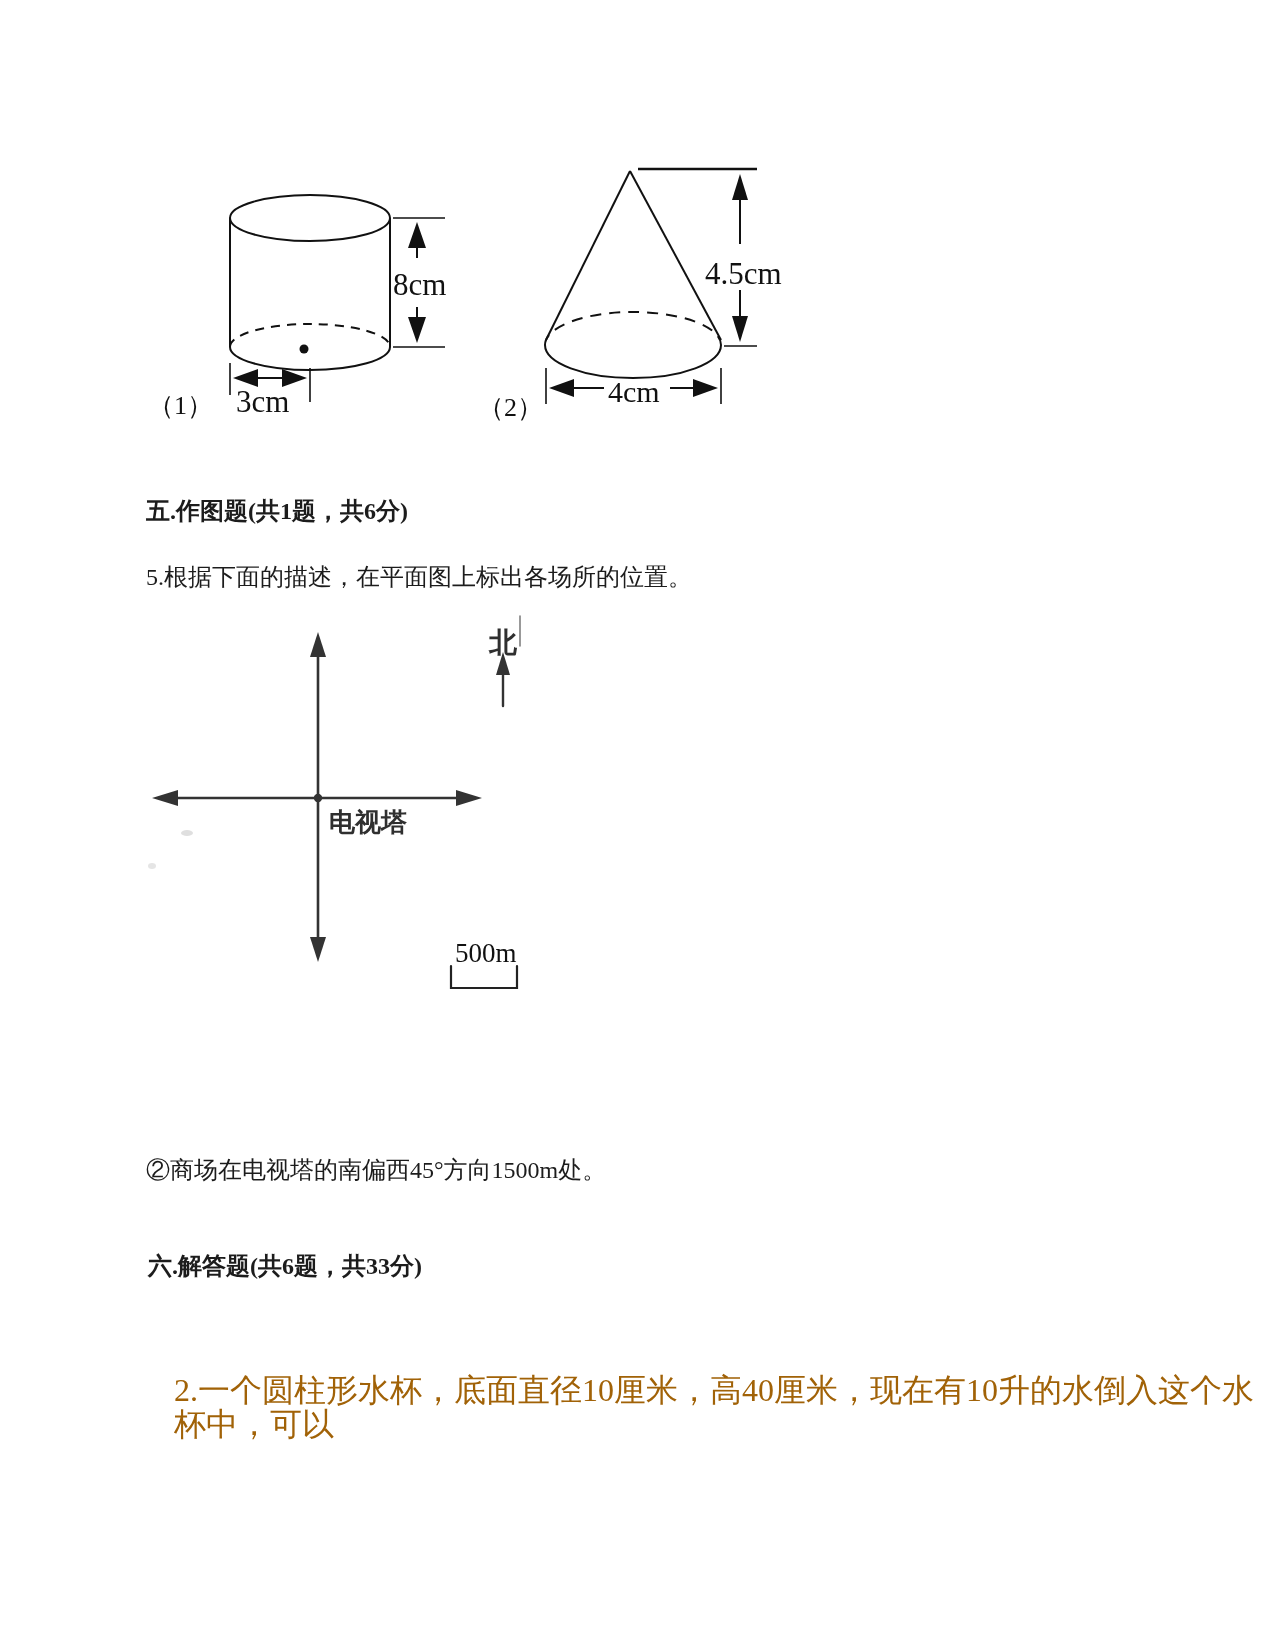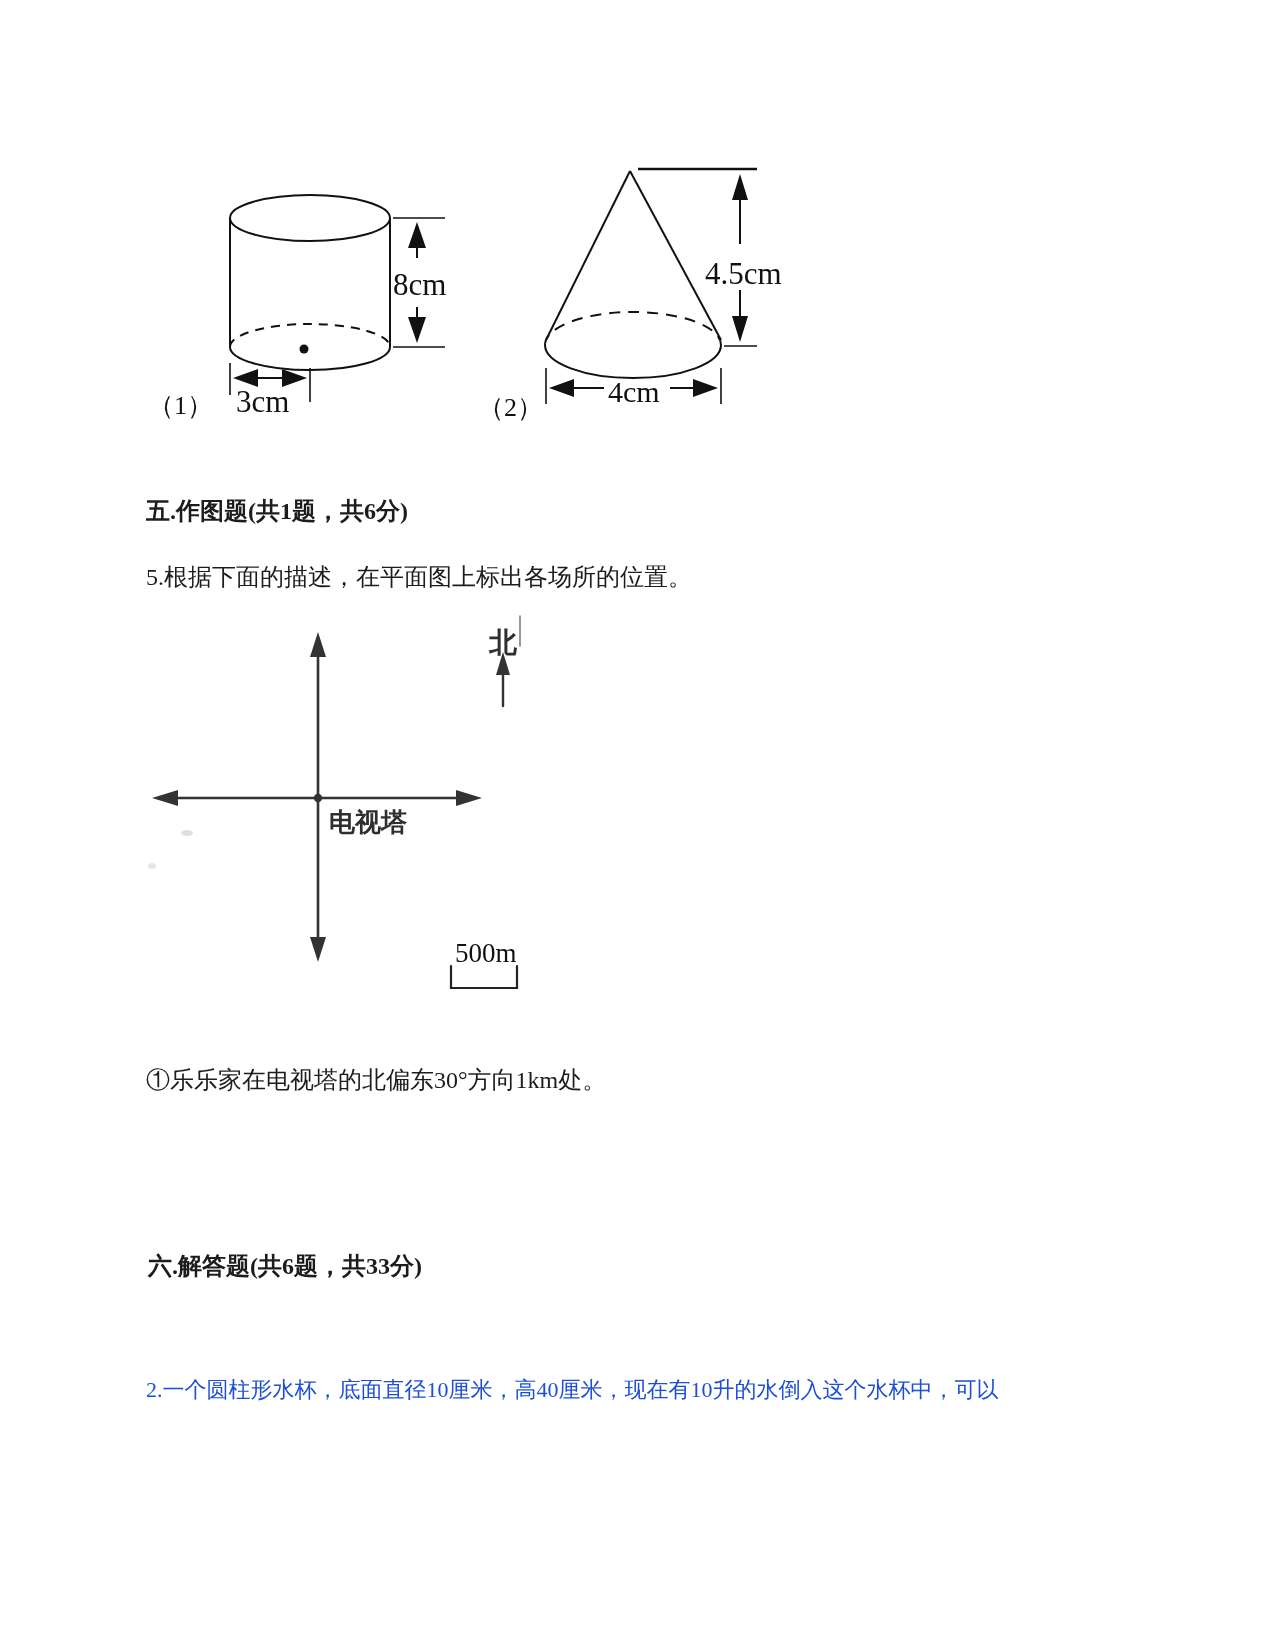--- a/index.html
+++ b/index.html
@@ -7,21 +7,21 @@
     position:relative;
     width:1275px;height:1524px;
     background:#ffffff;
     font-family:"Liberation Serif","DejaVu Serif",serif;
     color:#1c1c1c;
     overflow:hidden;
   }
   .layer{position:absolute;left:0;top:0;width:1275px;height:1650px;}
   .t{position:absolute;font-size:24px;line-height:34px;white-space:nowrap;color:#1c1c1c;}
   .bold{font-weight:700;}
-  .q2block{position:absolute;font-size:22px;line-height:34px;color:#1d4ed8;}
+  .q2block{position:absolute;font-size:32px;line-height:34px;color:#a16207;margin-left:28px;}
   svg text{font-family:"Liberation Serif","DejaVu Serif",serif;fill:#111;}
   svg text.map-label{fill:#2f2f2f;font-weight:700;}
 </style>
 </head>
 <body>
 
 <div class="page">
 
   <svg class="layer" viewBox="0 0 1275 1650">
 
@@ -104,22 +104,22 @@
 
       <ellipse cx="187" cy="833" rx="6" ry="3" fill="#c9c9c9" stroke="none" opacity="0.6"></ellipse>
       <ellipse cx="152" cy="866" rx="4" ry="3" fill="#d4d4d4" stroke="none" opacity="0.6"></ellipse>
     </g>
   </svg>
 
   <div class="t bold" style="left:146px;top:494px">五.作图题(共1题，共6分)</div>
 
   <div class="t" style="left:146px;top:560px">5.根据下面的描述，在平面图上标出各场所的位置。</div>
 
-  <div class="t" style="left:146px;top:1063px">①乐乐家在电视塔的北偏东30°方向1km处。</div>
 
+  <div class="t" style="left:146px;top:1153px">②商场在电视塔的南偏西45°方向1500m处。</div>
 
   <div class="t bold" style="left:148px;top:1249px">六.解答题(共6题，共33分)</div>
 
 
   <div class="q2block" style="left:146px;top:1373px">
     <div>2.一个圆柱形水杯，底面直径10厘米，高40厘米，现在有10升的水倒入这个水杯中，可以</div>
   </div>
 
 
 </div>

